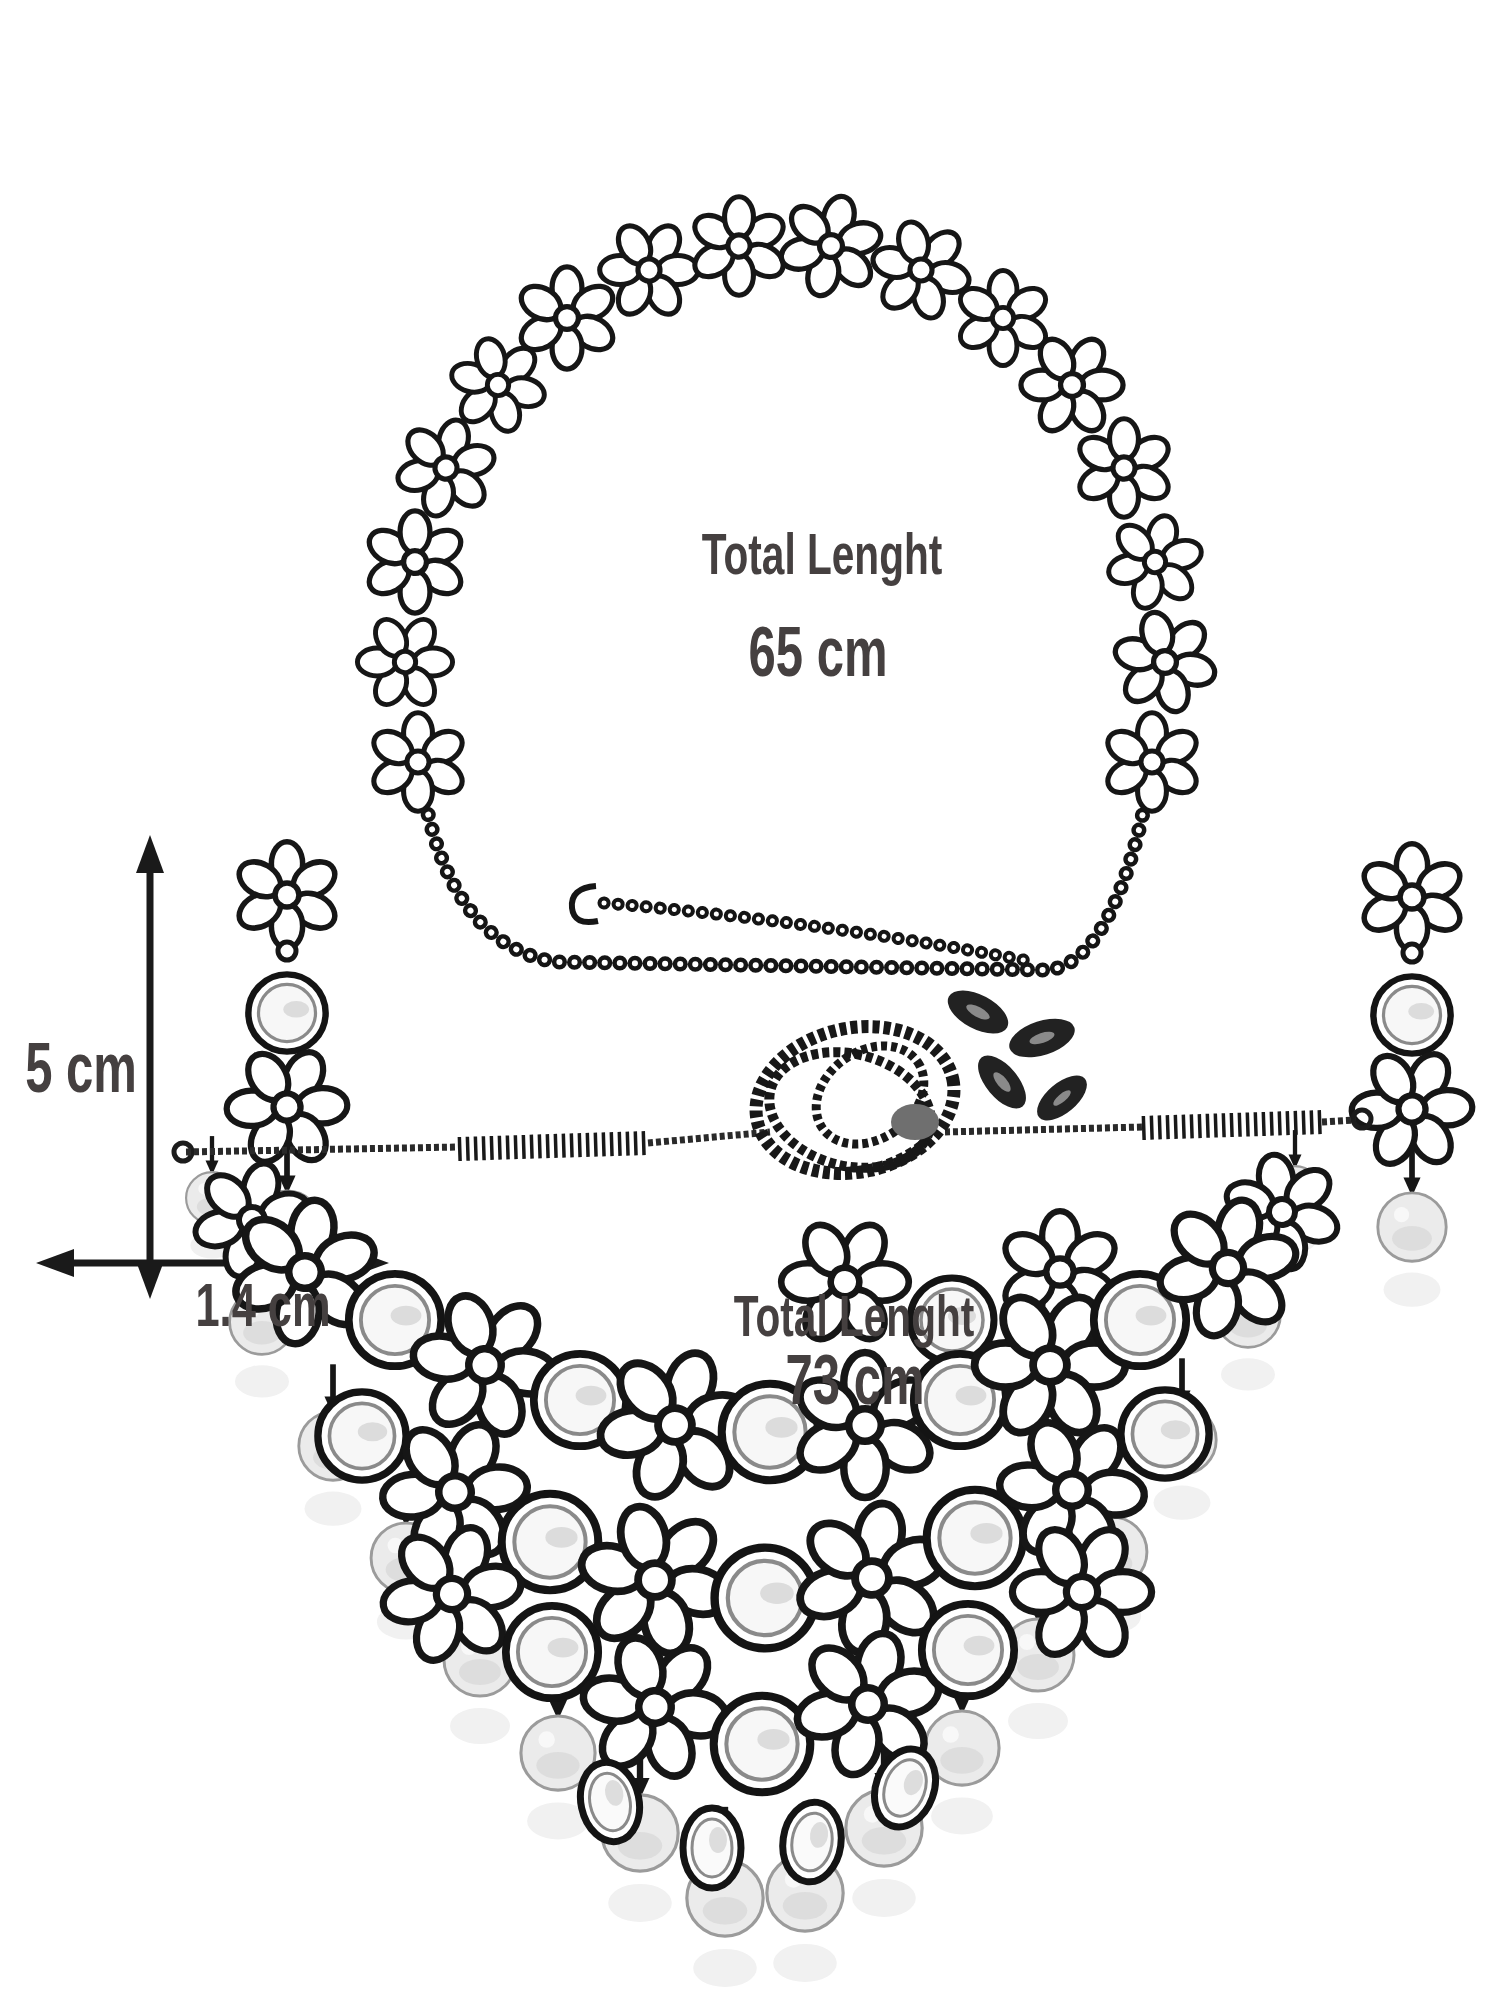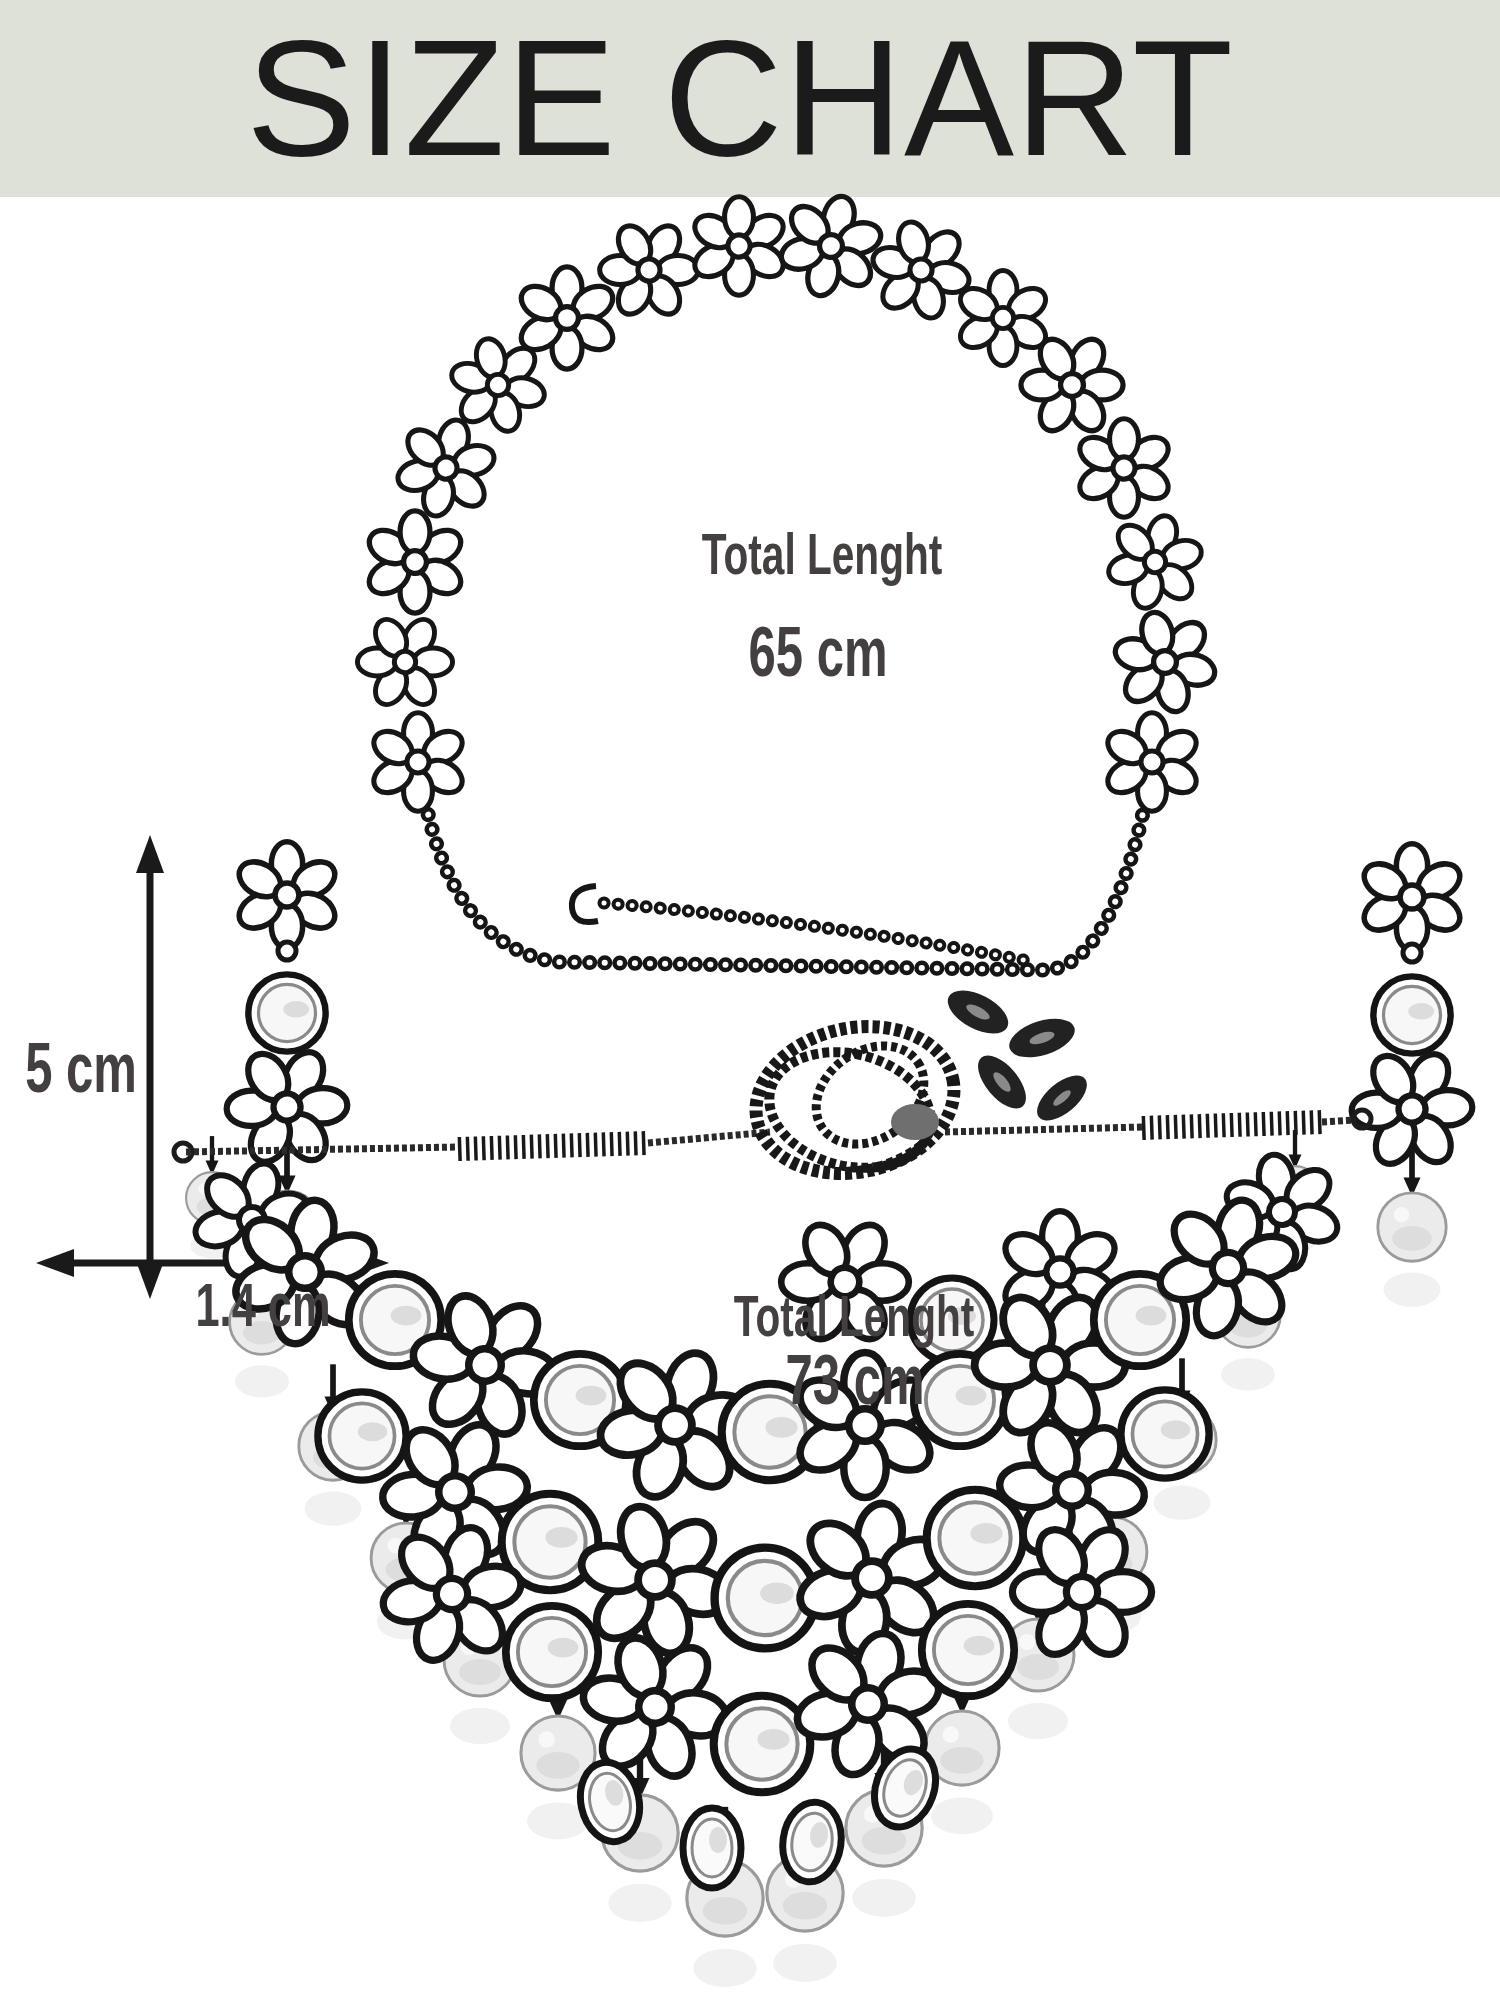--- a/index.html
+++ b/index.html
@@ -20,23 +20,20 @@
        font-weight:700;color:var(--dimension-text);white-space:nowrap;line-height:1;}
   .lbl-s58{font-size:58px;}
   .lbl-s70{font-size:70px;}
   .lbl-s62{font-size:62px;}
 </style>
 </head>
 <body>
 
 <div class="page">
 
-  <div class="header">
-    <div class="title">SIZE CHART</div>
-  </div>
 
   <svg class="art" viewBox="0 0 1500 2000">
     <defs>
       <g id="fl" stroke="#161616" stroke-width="6" fill="#ffffff">
         <ellipse cx="0" cy="-34" rx="17" ry="24"></ellipse>
         <ellipse cx="0" cy="-34" rx="17" ry="24" transform="rotate(60)"></ellipse>
         <ellipse cx="0" cy="-34" rx="17" ry="24" transform="rotate(120)"></ellipse>
         <ellipse cx="0" cy="-34" rx="17" ry="24" transform="rotate(180)"></ellipse>
         <ellipse cx="0" cy="-34" rx="17" ry="24" transform="rotate(240)"></ellipse>
         <ellipse cx="0" cy="-34" rx="17" ry="24" transform="rotate(300)"></ellipse>

